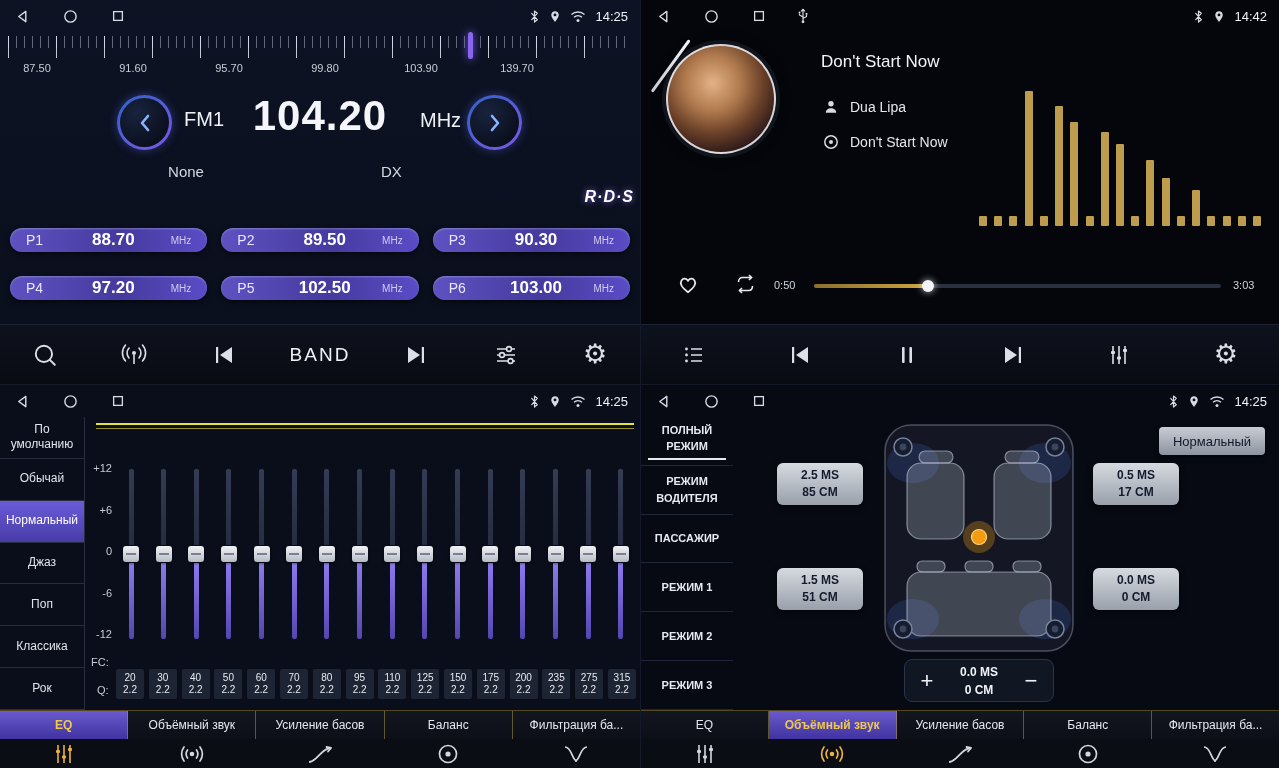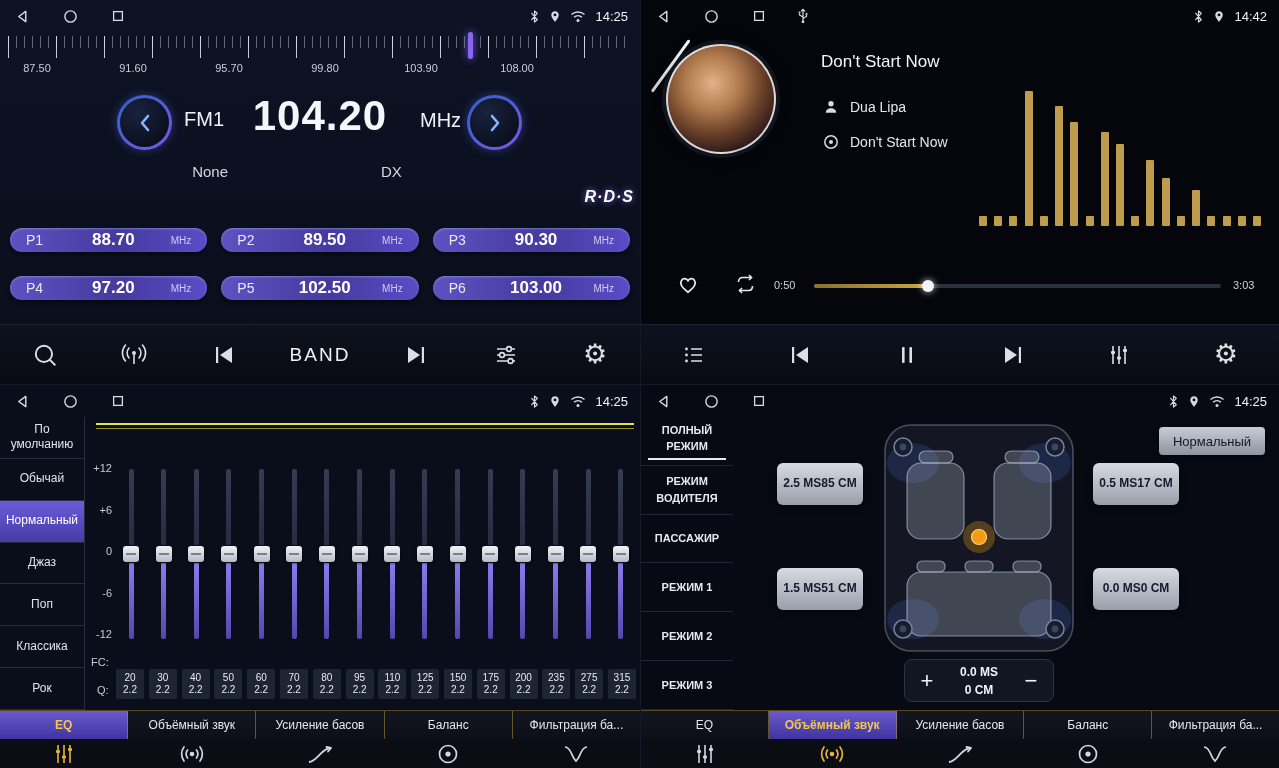--- a/index.html
+++ b/index.html
@@ -23,21 +23,21 @@
 .ruler { position:absolute; left:8px; right:8px; top:36px; height:22px; cursor:pointer; }
 .ticks-minor { position:absolute; inset:0 0 10px 0; background:repeating-linear-gradient(90deg, rgba(200,210,228,0.45) 0 1px, transparent 1px 8px); }
 .ticks-major { position:absolute; inset:0; background:repeating-linear-gradient(90deg, rgba(228,233,243,0.85) 0 1.5px, transparent 1.5px 48px); }
 .needle { position:absolute; left:460px; top:-4px; width:5px; height:27px; border-radius:3px; background:#8a66f0; box-shadow:0 0 9px #7a5cf0; }
 .ruler-labels { position:absolute; left:8px; right:0; top:62px; display:flex; margin-left:-19px; }
 .scale-label { width:96px; text-align:center; font-size:11px; color:#c8cdd8; }
 .chev { position:absolute; top:95px; width:55px; height:55px; border:none; border-radius:50%; background:linear-gradient(140deg,#2f62c8,#7e57e8); padding:0; cursor:pointer; box-shadow:0 0 10px rgba(80,100,220,0.45); }
 .chev-left { left:117px; } .chev-right { left:467px; }
 .chev-in { display:flex; width:49px; height:49px; margin:3px; border-radius:50%; background:radial-gradient(circle at 35% 30%, #18233e, #0b101e 72%); align-items:center; justify-content:center; }
 .band-name { position:absolute; left:184px; top:108px; font-size:20px; color:#eef1f6; }
-.band-sub { position:absolute; left:168px; top:163px; width:60px; text-align:right; font-size:15px; color:#d4d8e0; }
+.band-sub { position:absolute; left:156px; top:163px; width:60px; text-align:center; font-size:15px; color:#d4d8e0; }
 .freq-big { position:absolute; left:225px; top:92px; width:190px; text-align:center; font-size:42px; font-weight:bold; color:#f4f6fa; letter-spacing:1px; }
 .freq-unit { position:absolute; left:420px; top:109px; font-size:20px; color:#eef1f6; }
 .dx { position:absolute; left:381px; top:163px; font-size:15px; color:#d4d8e0; }
 .rds { position:absolute; right:6px; top:188px; font-size:16px; font-weight:bold; font-style:italic; color:#fff; letter-spacing:1px; text-shadow:0 0 6px rgba(150,120,255,0.8); }
 .presets { position:absolute; left:10px; right:10px; top:228px; height:84px; display:grid; grid-template-columns:repeat(3,1fr); column-gap:14px; row-gap:12px; }
 .preset-pill { height:24px; border-radius:18px; display:flex; align-items:center; padding:0 16px; border:none; cursor:pointer;
   background:linear-gradient(90deg,#5e52c2,#453a9e 55%,#5a4cc6); box-shadow:inset 0 1px 2px rgba(255,255,255,0.28), 0 2px 5px rgba(0,0,0,0.55); color:#fff; }
 .p-label { font-size:14px; color:#e9e6ff; width:30px; text-align:left; }
 .p-freq { flex:1; text-align:center; font-size:17px; font-weight:bold; }
 .p-unit { font-size:10px; color:#d2cbf2; }
@@ -95,21 +95,21 @@
 .tab-icons { display:flex; height:29px; background:#0a0d14; }
 .tab-icon-cell { flex:1; display:flex; align-items:center; justify-content:center; color:#d3d7e0; cursor:pointer; }
 .tab-icon-cell.active { color:#e8b23c; }
 
 
 .sf-menu { position:absolute; left:0; top:32px; width:92px; bottom:58px; display:flex; flex-direction:column; }
 .sf-mode { flex:1; display:flex; align-items:center; justify-content:center; text-align:center; font-size:11px; font-weight:bold; color:#e6e9f0; border-bottom:1px solid #20263a; padding:2px 7px; line-height:1.5; cursor:pointer; }
 .sf-mode.active .sf-mode-label { border-bottom:2px solid #e8eaf0; padding-bottom:3px; }
 .profile-btn { position:absolute; left:518px; top:42px; width:106px; height:28px; border:none; border-radius:4px; background:linear-gradient(180deg,#c8ccd4,#8d94a0); color:#12182a; font-size:13px; cursor:pointer; box-shadow:0 2px 5px rgba(0,0,0,0.55); }
 .car-stage { position:absolute; left:238px; top:34px; width:200px; height:238px; }
-.delay-chip { position:absolute; width:86px; height:42px; border:none; border-radius:6px; background:linear-gradient(180deg,#d6dae0,#99a0ab); color:#141b2e; display:flex; flex-direction:row; align-items:center; justify-content:center; font-size:12px; font-weight:bold; line-height:1.45; box-shadow:0 2px 6px rgba(0,0,0,0.6); cursor:pointer; }
+.delay-chip { position:absolute; width:86px; height:42px; border:none; border-radius:6px; background:linear-gradient(180deg,#d6dae0,#99a0ab); color:#141b2e; display:flex; flex-direction:column; align-items:center; justify-content:center; font-size:12px; font-weight:bold; line-height:1.45; box-shadow:0 2px 6px rgba(0,0,0,0.6); cursor:pointer; }
 .dc-fl { left:136px; top:78px; } .dc-fr { left:452px; top:78px; }
 .dc-rl { left:136px; top:183px; } .dc-rr { left:452px; top:183px; }
 .adjuster { position:absolute; left:263px; top:274px; width:150px; height:43px; background:rgba(18,24,38,0.9); border:1px solid #2b3349; border-radius:8px; display:flex; align-items:center; justify-content:space-between; padding:0 6px; }
 .adj-btn { width:32px; height:32px; background:none; border:none; color:#f0f2f7; font-size:22px; line-height:1; cursor:pointer; }
 .adj-value { text-align:center; color:#f0f2f7; font-size:12px; font-weight:bold; line-height:1.5; }
 </style>
 </head>
 <body>
 
 <div class="screen">
@@ -160,21 +160,21 @@
       <div class="ticks-minor"></div>
       <div class="ticks-major"></div>
       <div class="needle"></div>
     </div>
     <div class="ruler-labels">
         <span class="scale-label">87.50</span>
         <span class="scale-label">91.60</span>
         <span class="scale-label">95.70</span>
         <span class="scale-label">99.80</span>
         <span class="scale-label">103.90</span>
-        <span class="scale-label">108.00</span>
+        <span class="scale-label">139.70</span>
       </div>
 
     <button class="chev chev-left">
         <span class="chev-in">
           <svg width="16" height="20" viewBox="0 0 16 20">
             <path d="M11 3 5 10l6 7" fill="none" stroke="#8ab4ff" stroke-width="2.6" stroke-linecap="round" stroke-linejoin="round"></path>
           </svg>
         </span>
       </button>
     <div class="band-name">FM1</div>

